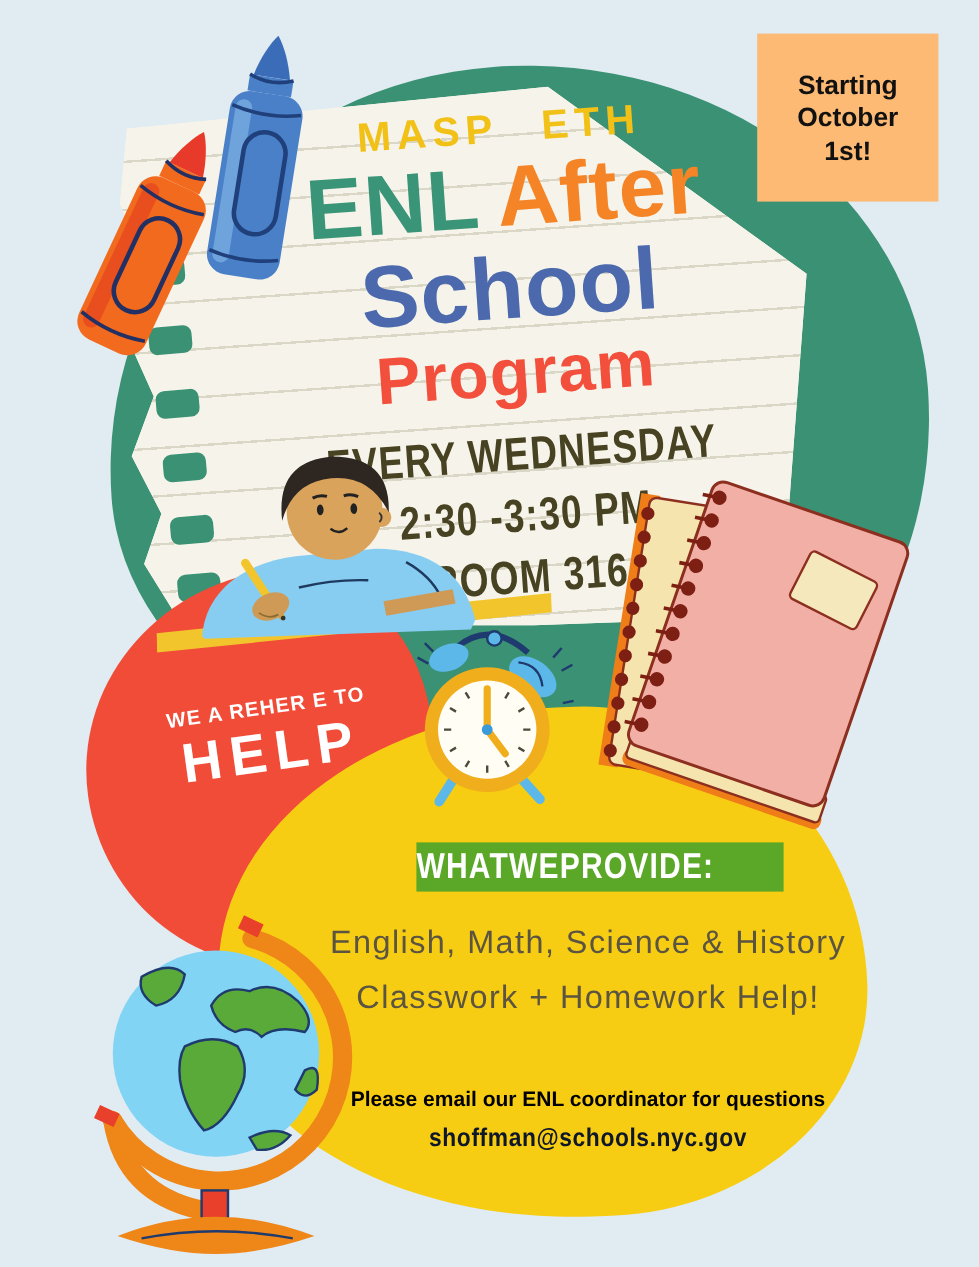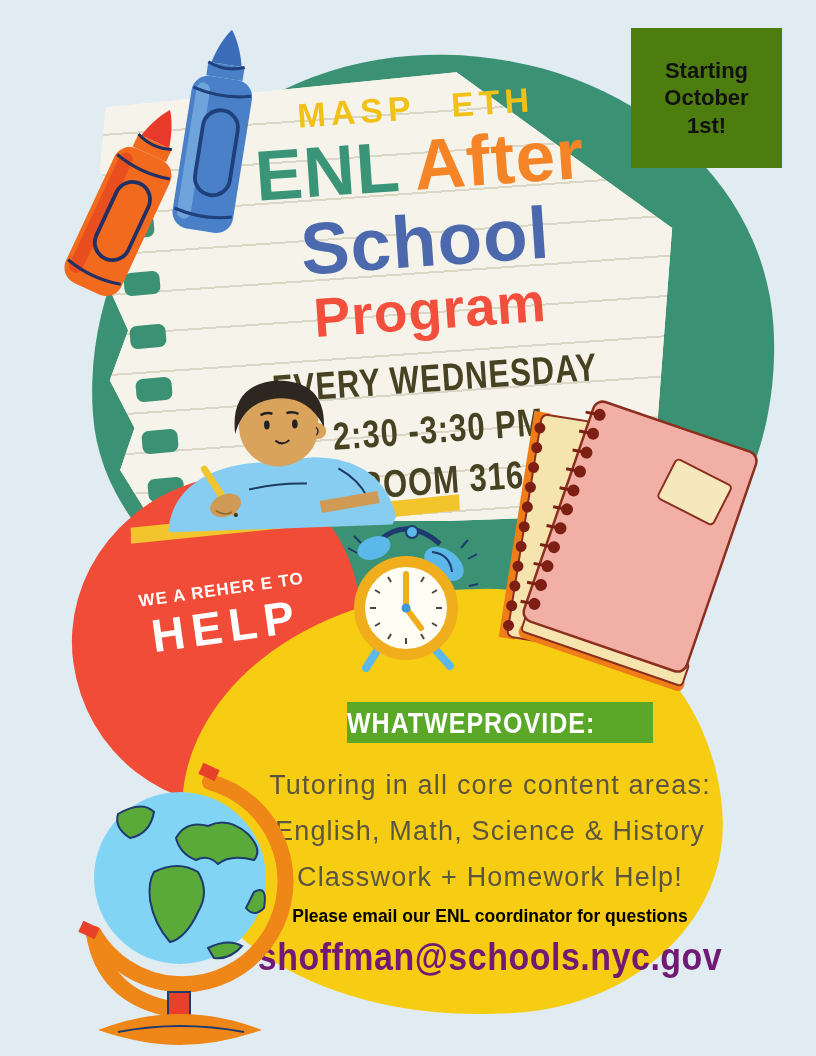--- a/index.html
+++ b/index.html
@@ -19,21 +19,21 @@
   
   .paper{
     left:100px;top:70px;width:575px;height:465px;
     background-color:#f6f4ea;
     background-image:repeating-linear-gradient(356deg,#f6f4ea 0 38px,#dbd7c7 38px 40px);
     clip-path:polygon(1% 8%,62% 0.5%,99.5% 34%,97% 75%,94% 95.5%,60% 97%,9% 97%,
       3.5% 86%,6% 77%,1.7% 66.7%,4.9% 56%,0.9% 45%,3.8% 33%,0% 21.5%);
   }
   .hole{width:36px;height:23px;border-radius:7px;background:#3b9173;transform:rotate(-5deg);}
   
-  .badge{left:631px;top:28px;width:151px;height:140px;background:#4d7c0f;
+  .badge{left:631px;top:28px;width:151px;height:140px;background:#fdba74;
     display:flex;align-items:center;justify-content:center;text-align:center;
     color:#111;font-weight:bold;font-size:22px;line-height:1.25;padding:0 14px;box-sizing:border-box;}
   
   .titleblock{left:222px;top:88px;width:412px;transform:rotate(-4deg);text-align:center;}
   .kicker{color:#f2c118;font-weight:bold;font-size:34px;letter-spacing:5px;word-spacing:22px;}
   .bigline{font-weight:bold;font-size:71px;line-height:1.06;letter-spacing:1px;}
   .w-enl{color:#3a9478;margin-right:14px;}
   .w-after{color:#f58426;}
   .w-school{color:#4b69ac;display:block;font-size:73px;}
   .w-program{color:#f2503c;display:block;font-size:55px;line-height:1.1;}
@@ -45,21 +45,21 @@
   .help2{font-weight:bold;font-size:46px;letter-spacing:7px;line-height:1.15;}
   
   .banner{left:347px;top:702px;width:306px;height:41px;background:#5ba829;
     display:flex;align-items:center;justify-content:flex-start;}
   .banner span{color:#fff;font-weight:bold;font-size:25px;letter-spacing:1px;
     display:inline-block;transform:scaleY(1.2);}
   .bodytext{left:248px;top:762px;width:484px;text-align:center;color:#5b5441;
     font-size:27px;line-height:46px;letter-spacing:1.2px;}
   .note{left:248px;top:906px;width:484px;text-align:center;color:#000000;
     font-weight:bold;font-size:17.5px;}
-  .email{left:248px;top:938px;width:484px;text-align:center;color:#701a75;font-weight:bold;font-size:34px;}
+  .email{left:248px;top:938px;width:484px;text-align:center;color:#0f172a;font-weight:bold;font-size:19px;}
   .email span{display:inline-block;transform:scaleY(1.12);letter-spacing:0.5px;}
   svg{display:block;}
 </style>
 </head>
 <body>
 
 <div class="page">
 
   <div class="abs blob-green"></div>
 
@@ -235,21 +235,20 @@
             <circle cx="66" cy="236" r="6"></circle>
         </g>
       </g>
     </svg>
   </div>
 
   <div class="abs banner">
     <span>WHATWEPROVIDE:</span>
   </div>
   <div class="abs bodytext">
-    <div>Tutoring in all core content areas:</div>
     <div>English, Math, Science &amp; History</div>
     <div>Classwork + Homework Help!</div>
   </div>
   <div class="abs note">Please email our ENL coordinator for questions</div>
   <div class="abs email">
     <span>shoffman@schools.nyc.gov</span>
   </div>
 
   <div class="abs" style="left:58px;top:742px;width:250px;height:305px;">
     <svg width="250" height="305" viewBox="0 0 250 305">

